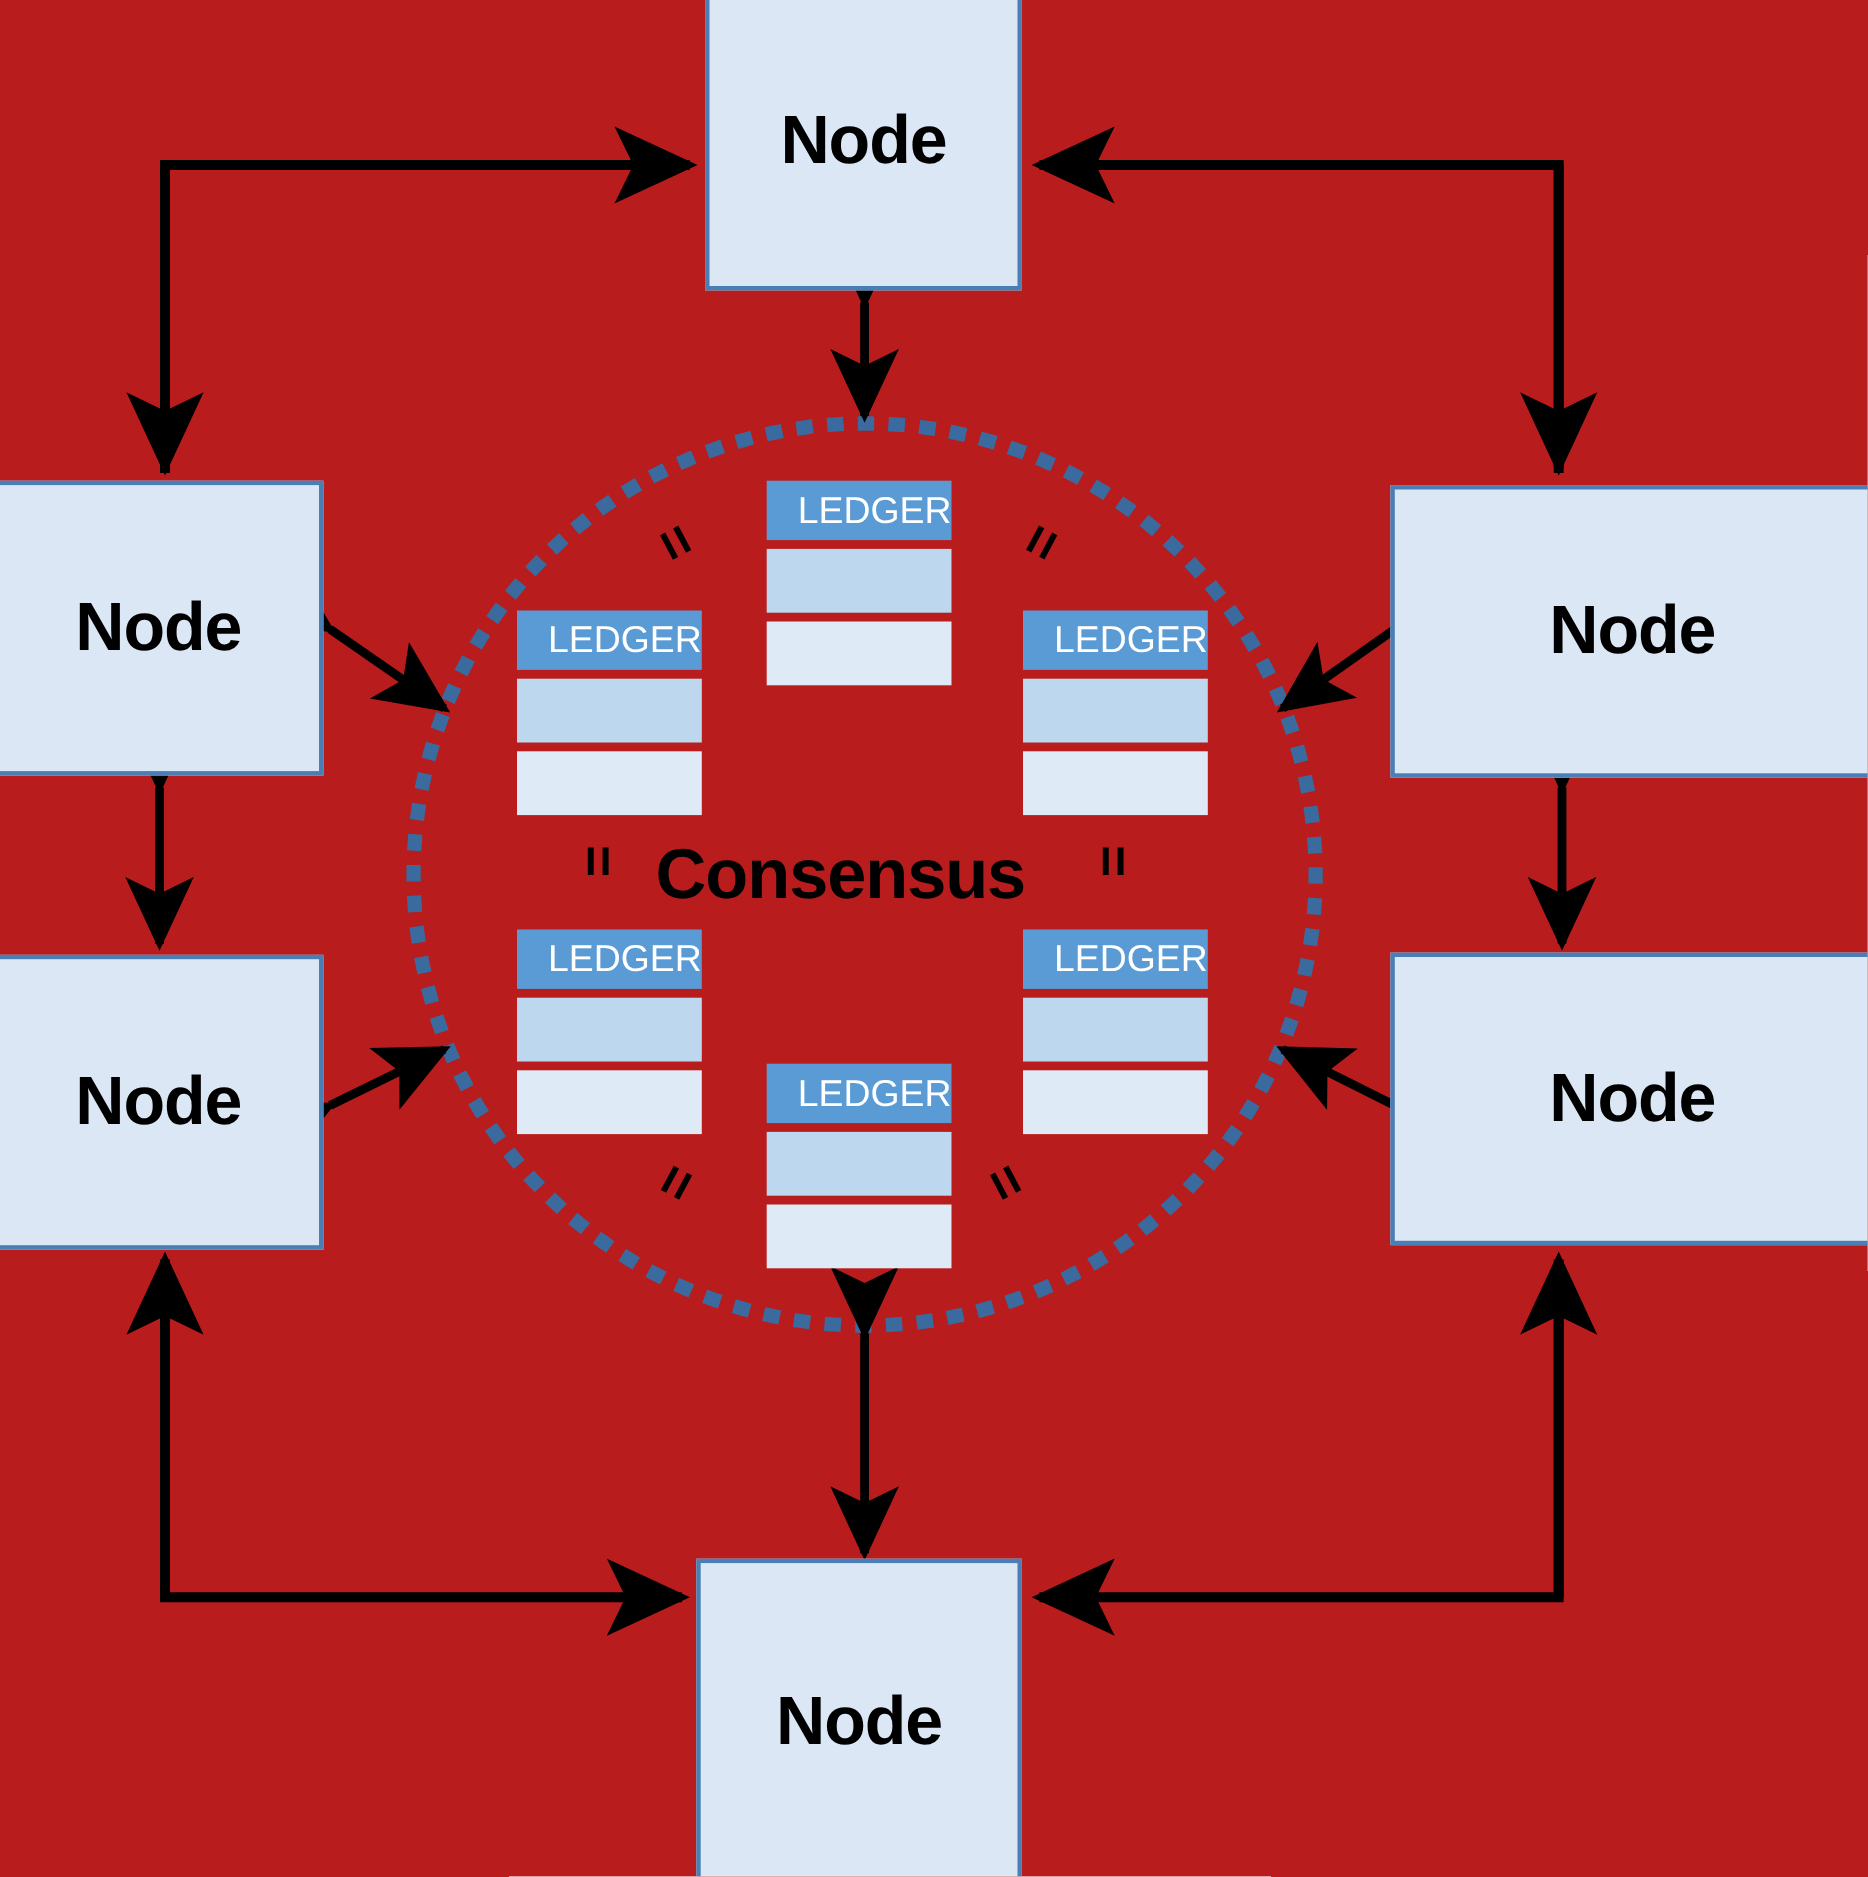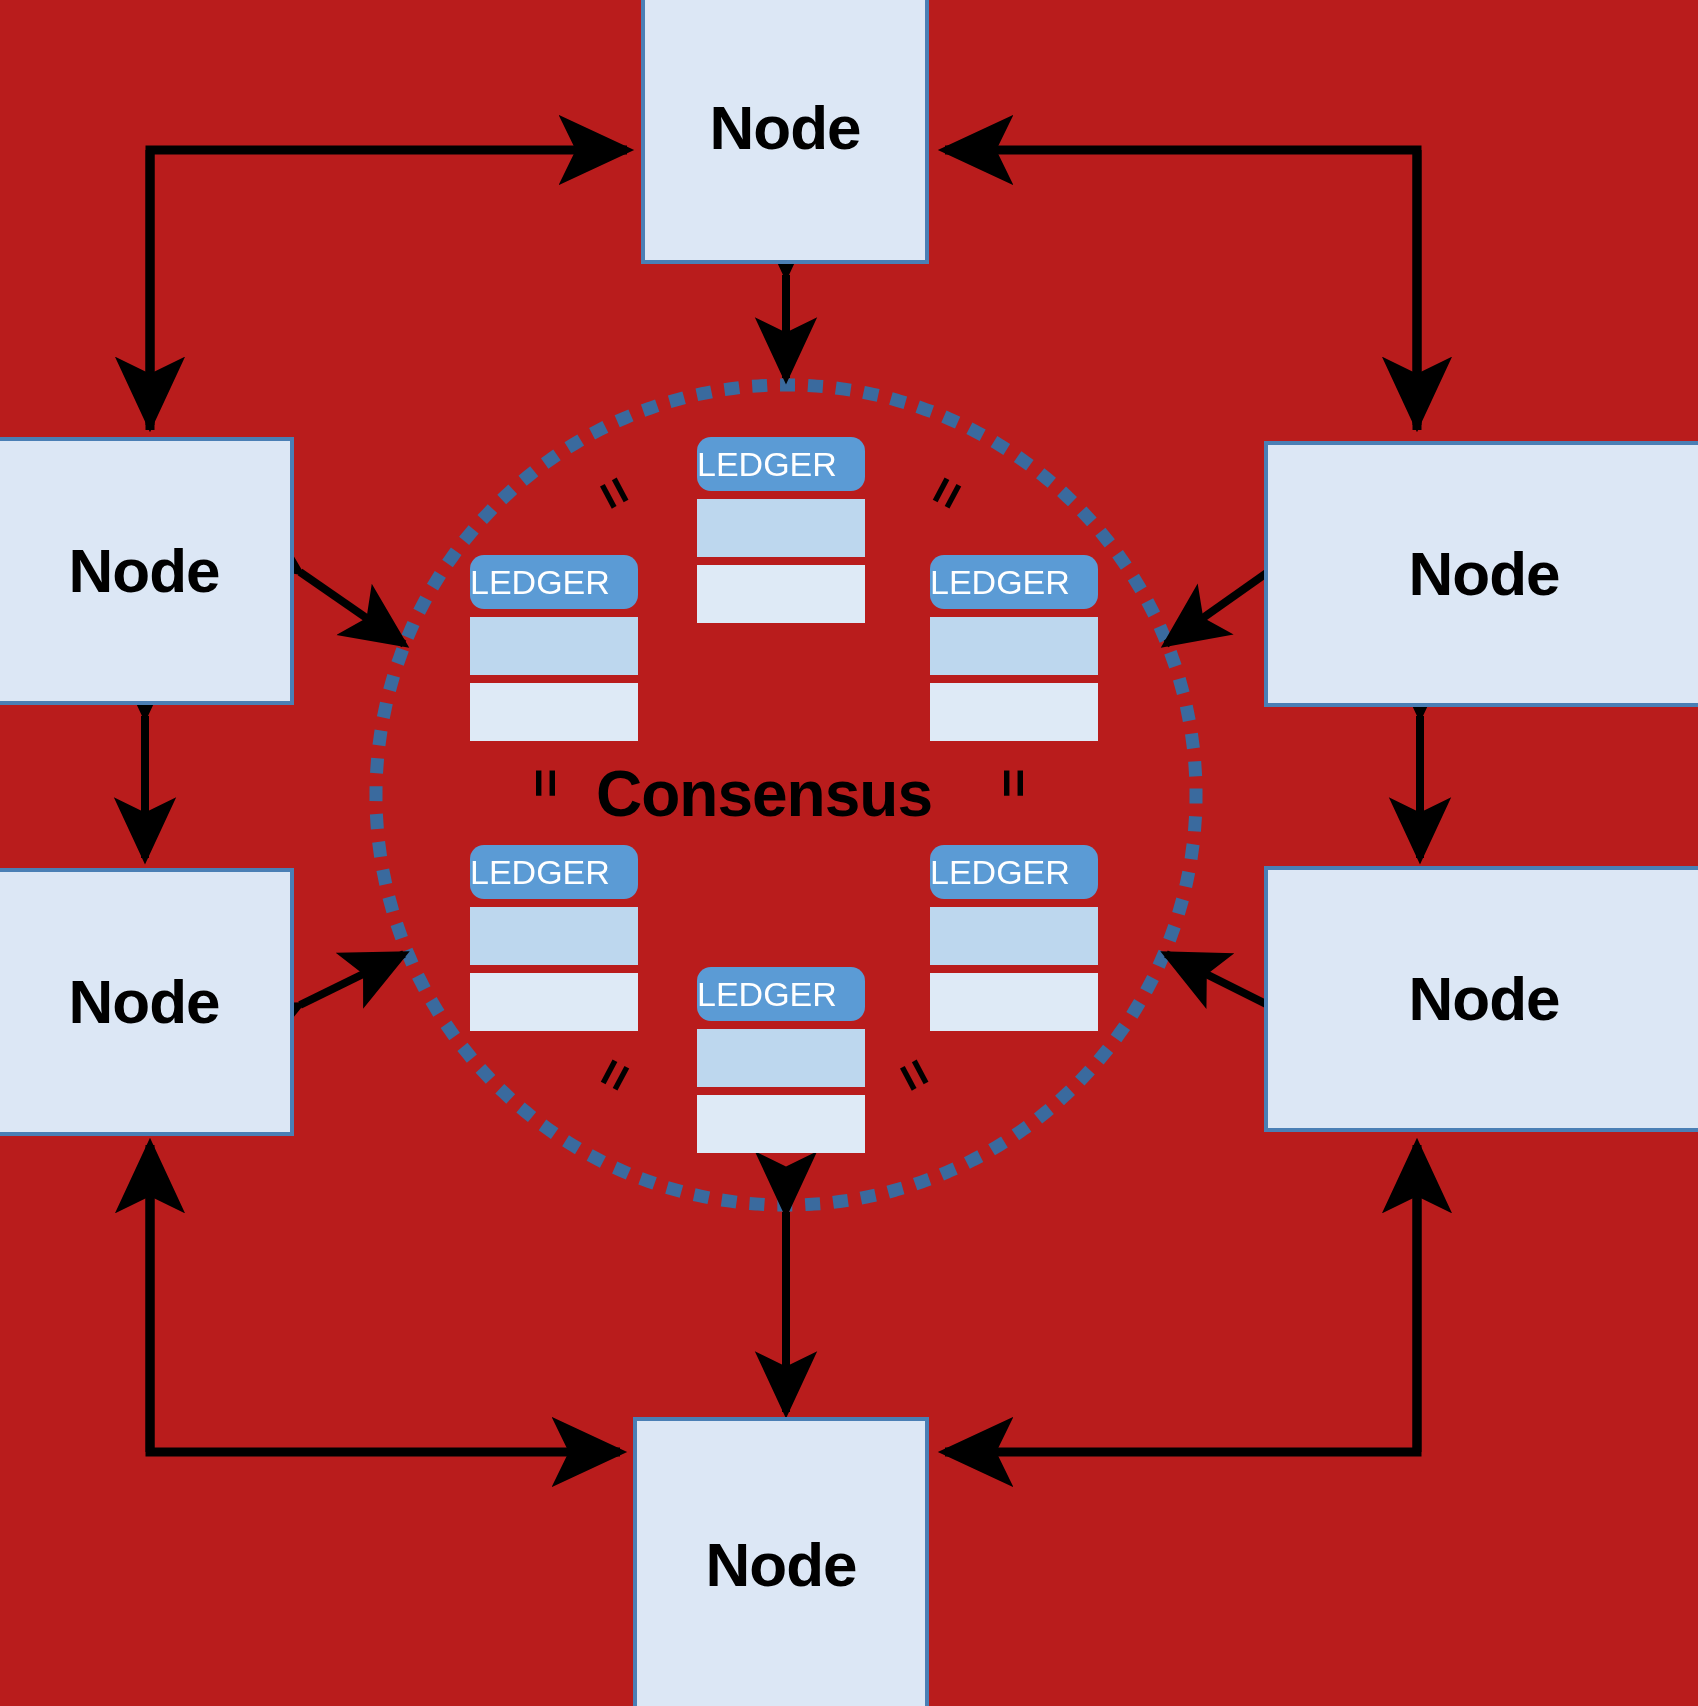--- a/index.html
+++ b/index.html
@@ -41,26 +41,25 @@
   .ledger {
     position: absolute;
     width: 168px;
   }
   .ledger-head {
     background: #5b9bd5;
     color: #ffffff;
     font-family: "Liberation Sans", sans-serif;
     font-size: 34px;
     font-weight: 400;
-    text-align: left;
+    text-align: right;
     height: 54px;
     line-height: 54px;
     letter-spacing: 0px;
     white-space: nowrap;
-    border-radius: 14px;
   }
   .ledger-bar1 {
     background: #bdd7ee;
     height: 58px;
     margin-top: 8px;
   }
   .ledger-bar2 {
     background: #deeaf6;
     height: 58px;
     margin-top: 8px;

